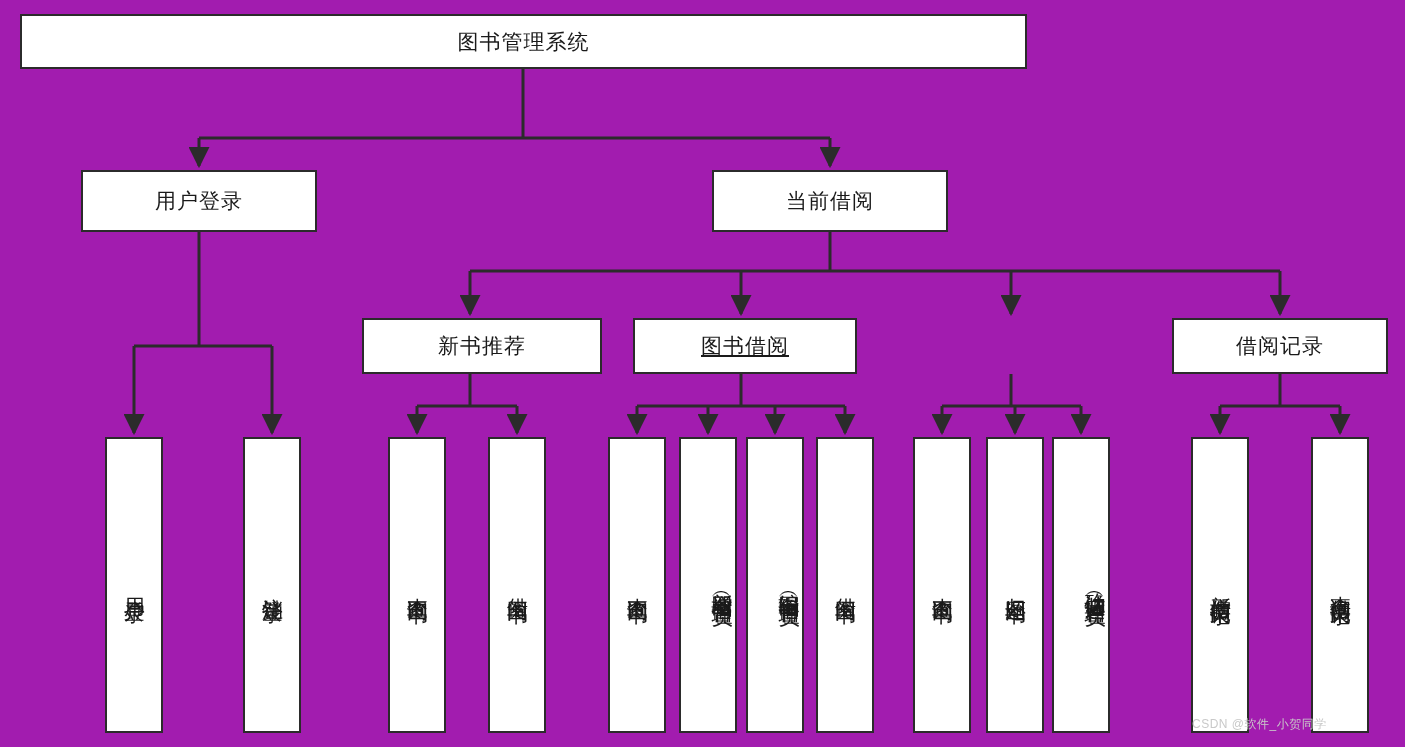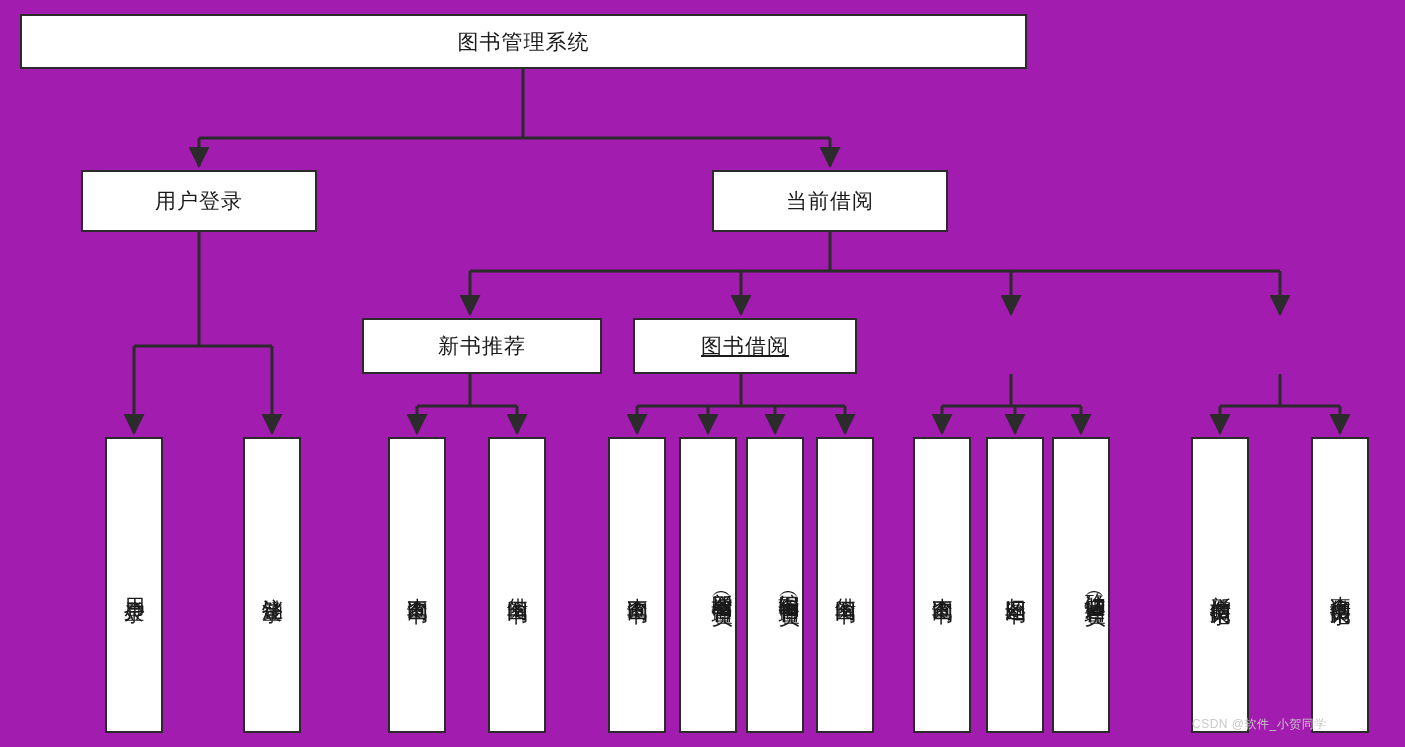--- a/index.html
+++ b/index.html
@@ -129,20 +129,23 @@
   <div class="node horiz" style="left:712px; top:170px; width:236px; height:62px;">
     <span>当前借阅</span>
   </div>
 
   <div class="node horiz" style="left:362px; top:318px; width:240px; height:56px;">
     <span>新书推荐</span>
   </div>
   <div class="node horiz" style="left:633px; top:318px; width:224px; height:56px;text-decoration:underline;">
     <span>图书借阅</span>
   </div>
+  <div class="node horiz" style="left:1172px; top:318px; width:216px; height:56px;">
+    <span>借阅记录</span>
+  </div>
 
   <div class="node vert" style="left:105px; top:437px; width:58px; height:296px;">
     <span class="vtext">用户登录</span>
   </div>
   <div class="node vert" style="left:243px; top:437px; width:58px; height:296px;">
     <span class="vtext">注销登录</span>
   </div>
 
   <div class="node vert" style="left:388px; top:437px; width:58px; height:296px;">
     <span class="vtext">查询图书</span>

